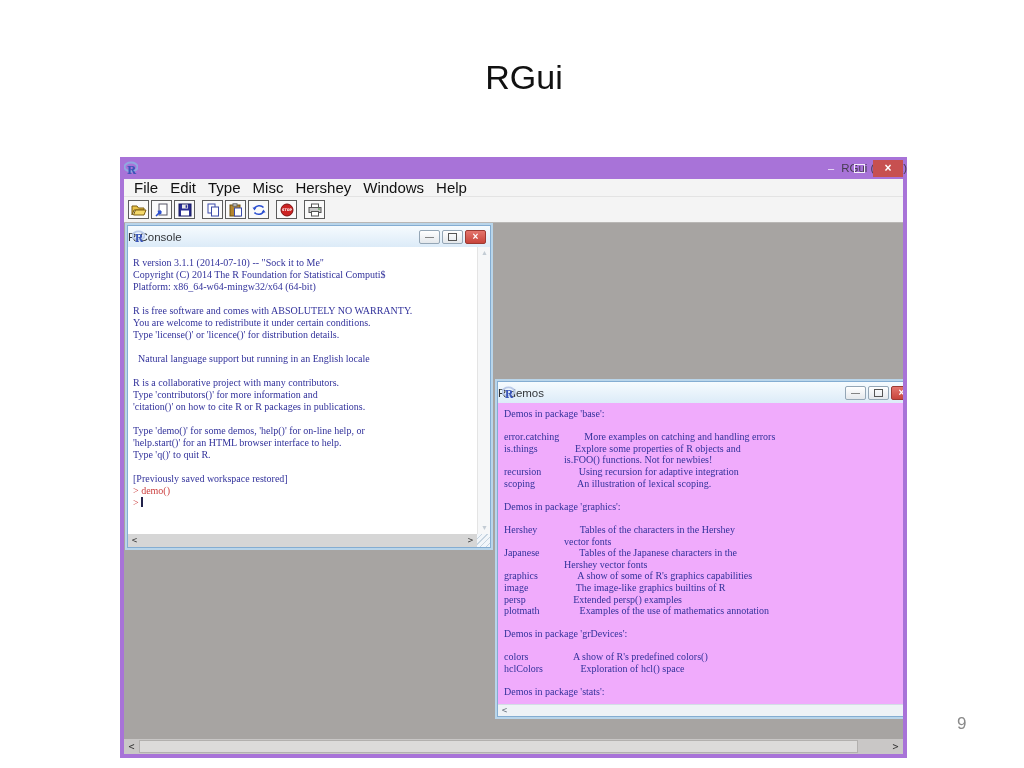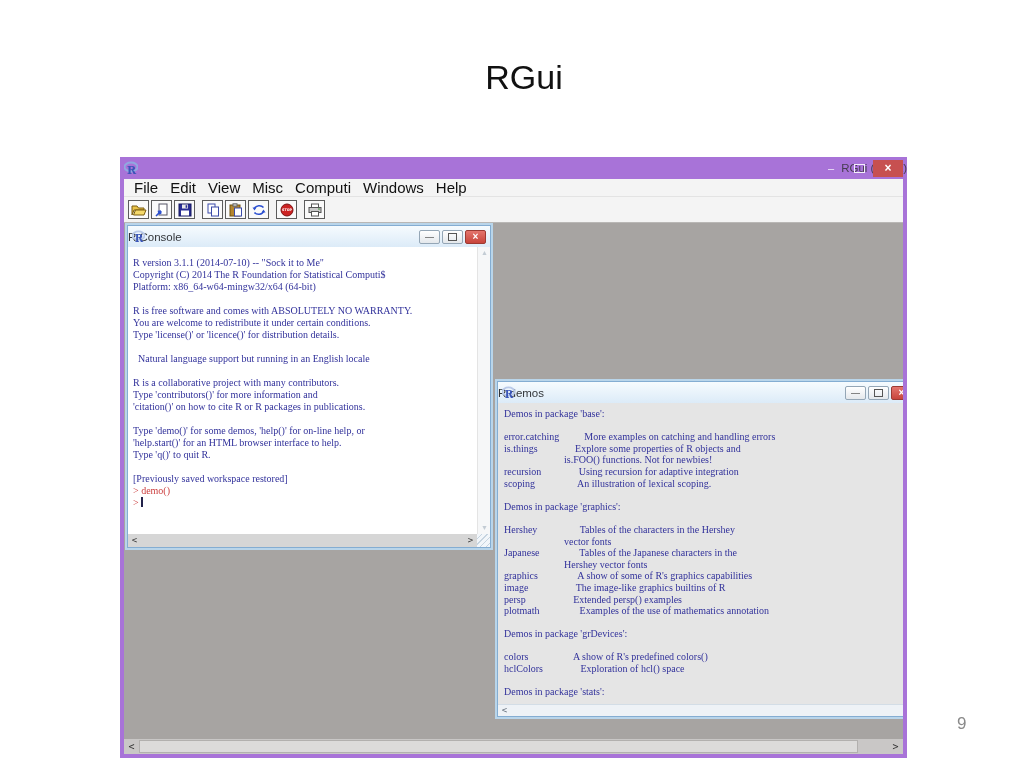--- a/index.html
+++ b/index.html
@@ -71,21 +71,21 @@
   .hscroll{position:absolute;left:0;bottom:0;height:13px;background:#d6d6d6;display:flex;
     align-items:center;}
   .console-hscroll{right:13px;}
   .hs-arrow{width:13px;text-align:center;font-family:"DejaVu Sans Mono",monospace;
     font-size:9px;color:#3c3c3c;line-height:13px;}
   .hs-sp{flex:1;}
   .corner{position:absolute;right:0;bottom:0;width:13px;height:13px;background:#f2f6fa;
     background-image:repeating-linear-gradient(135deg,#f2f6fa 0 3px,#c6d4e0 3px 4px);}
 
   
-  .demos-content{position:absolute;left:0;right:0;top:21px;bottom:12px;background:#e5e5e5;
+  .demos-content{position:absolute;left:0;right:0;top:21px;bottom:12px;background:#f0abfc;
     overflow:hidden;padding:5px 0 0 6px;box-sizing:border-box;color:#32329b;line-height:11.6px;}
   .demos-hscroll{position:absolute;left:0;right:0;bottom:0;height:12px;background:#eef2f6;
     border-top:1px solid #d3dde6;box-sizing:border-box;}
   .demos-hscroll .hs-arrow{color:#6a7480;line-height:11px;}
 
   
   .mdi-hscroll{position:absolute;left:0;right:0;bottom:0;height:15px;background:#c9c7c6;}
   .mdi-hs-arrow{position:absolute;top:0;width:15px;height:15px;text-align:center;
     font-family:"DejaVu Sans Mono",monospace;font-size:10px;line-height:15px;color:#333;}
   .mdi-hs-left{left:0;} .mdi-hs-right{right:0;}
@@ -113,23 +113,23 @@
         </div>
       <div class="ctrl ctrl-close">×</div>
     </div>
   </div>
 
   <div class="window-body">
 
     <div class="menubar">
       <span class="menu-item">File</span>
       <span class="menu-item">Edit</span>
-      <span class="menu-item">View</span>
+      <span class="menu-item">Type</span>
       <span class="menu-item">Misc</span>
-      <span class="menu-item">Computi</span>
+      <span class="menu-item">Hershey</span>
       <span class="menu-item">Windows</span>
       <span class="menu-item">Help</span>
     </div>
 
     <div class="toolbar">
       <button class="tbtn" title="open-script-icon">
         <svg width="16" height="14" viewBox="0 0 16 14">
           <path d="M1 12 V3 h5 l1.5 2 H13 v2 H3 Z" fill="#e9c248" stroke="#7a5c10" stroke-width="1"></path>
           <path d="M2.5 12 L4.5 7 H15 L13 12 Z" fill="#f5d96b" stroke="#7a5c10" stroke-width="1"></path>
         </svg>

